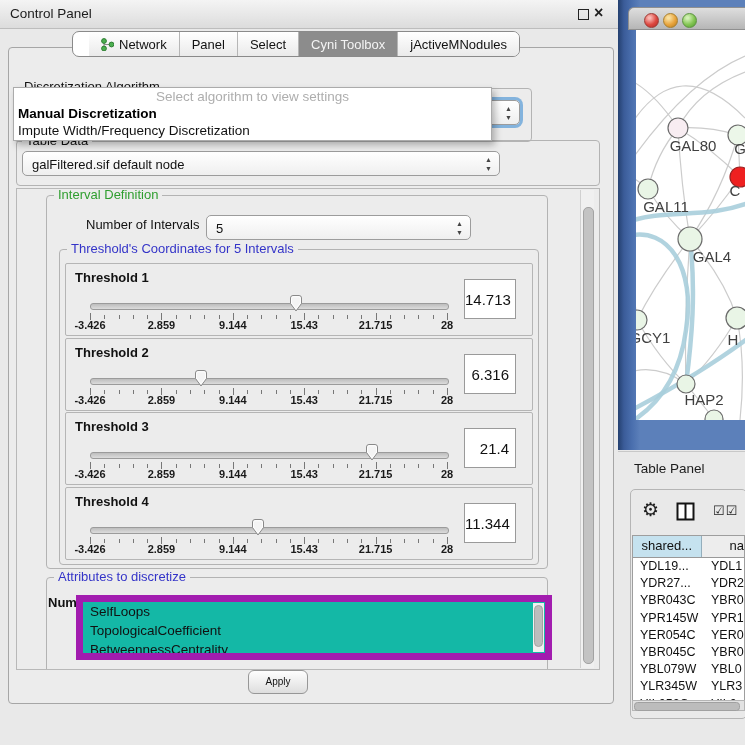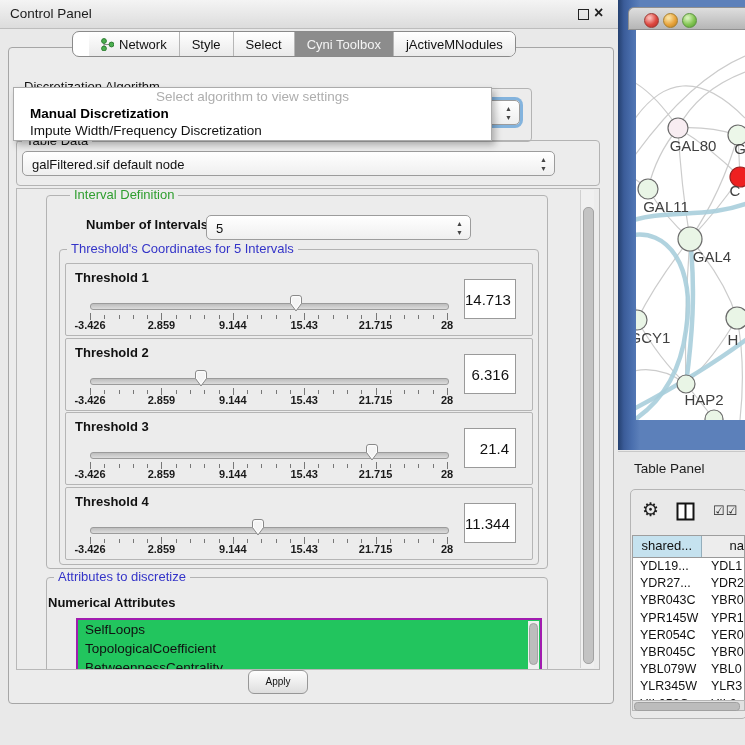--- a/index.html
+++ b/index.html
@@ -35,41 +35,41 @@
   .combo{position:absolute;height:25px;border:1px solid #9c9c9c;border-radius:5px;
     background:linear-gradient(#ffffff,#efefef);font-size:13px;line-height:25px;
     padding-left:9px;box-sizing:border-box;white-space:nowrap;overflow:hidden;}
   .combo .arrows{position:absolute;right:7px;top:3px;display:flex;flex-direction:column;
     line-height:9px;font-size:7px;color:#444;}
   .focusring{box-shadow:0 0 0 3px rgba(96,160,216,.75);}
 
   
   #algo-popup{left:13px;top:87px;width:477px;height:52px;background:#fff;
     border:1px solid #ababab;box-shadow:3px 4px 7px rgba(0,0,0,.28);z-index:20;}
-  .pop-row{height:17px;font-size:13.5px;line-height:17px;padding:0 16px;white-space:nowrap;}
+  .pop-row{height:17px;font-size:13.5px;line-height:17px;padding:0 4px;white-space:nowrap;}
   .pop-placeholder{text-align:center;color:#aeaeae;}
   .pop-bold{font-weight:bold;color:#000;}
 
   
   .thr-panel{position:absolute;left:48px;width:466px;height:71px;background:#ececec;
     border:1px solid #b5b5b5;border-radius:2px;}
   .thr-label{position:absolute;left:9px;top:6px;font-size:13px;font-weight:bold;}
   .track{position:absolute;left:24px;top:39px;width:357px;height:5px;border-radius:3px;
     background:linear-gradient(#bdbdbd,#dcdcdc);border:1px solid #9b9b9b;}
   .thumb{position:absolute;top:30px;width:16px;height:19px;}
   .tick{position:absolute;width:1px;background:#777;}
   .ticklabel{position:absolute;top:55px;width:60px;text-align:center;
     font-size:11px;font-weight:bold;color:#1a1a1a;}
   .valuebox{position:absolute;left:398px;top:15px;width:52px;height:40px;background:#fff;
     border:1px solid #9a9a9a;font-size:15px;line-height:40px;text-align:right;
     padding-right:6px;box-sizing:border-box;}
 
   
-  #attr-list{left:59px;top:429px;width:462px;height:51px;background:#22c55e;
-    border:2px solid #a21caf;overflow:hidden;}
+  #attr-list{left:59px;top:406px;width:462px;height:51px;background:#14b8a6;
+    border:7px solid #a21caf;overflow:hidden;}
   .attr-item{font-size:13.5px;line-height:19px;padding-left:7px;white-space:nowrap;}
   .vscroll{position:absolute;background:#f0f0f0;}
   .vthumb{position:absolute;border-radius:5px;background:#bdbdbd;border:1px solid #a3a3a3;}
 
   
   #apply-btn{left:248px;top:670px;width:58px;height:22px;border:1px solid #979797;
     border-radius:6px;background:linear-gradient(#fefefe,#dedede);font-size:10px;
     text-align:center;line-height:22px;}
 
   
@@ -126,21 +126,21 @@
         <svg width="13" height="13">
           <line x1="3" y1="3" x2="3" y2="10" stroke="#8a8a8a"></line>
           <line x1="3" y1="6.5" x2="10" y2="6.5" stroke="#8a8a8a"></line>
           <circle cx="3" cy="3" r="2.4" fill="#4caf50" stroke="#2e7d32"></circle>
           <circle cx="3" cy="10.5" r="2.4" fill="#4caf50" stroke="#2e7d32"></circle>
           <circle cx="10.5" cy="6.5" r="2.4" fill="#4caf50" stroke="#2e7d32"></circle>
         </svg>
         <span>Network</span>
       </div>
       <div class="seg">
-        <span>Style</span>
+        <span>Panel</span>
       </div>
       <div class="seg">
         <span>Select</span>
       </div>
       <div class="seg sel">
         <span>Cyni Toolbox</span>
       </div>
       <div class="seg">
         <span>jActiveMNodules</span>
       </div>
@@ -156,34 +156,34 @@
   </div>
 
   <div id="algo-popup" class="abs">
     <div class="pop-row pop-placeholder">Select algorithm to view settings</div>
     <div class="pop-row pop-bold">Manual Discretization</div>
     <div class="pop-row">Impute Width/Frequency Discretization</div>
   </div>
 
   <div class="group" style="left:16px;top:140px;width:582px;height:44px;"></div>
   <div class="gtitle" style="left:22px;top:134px;z-index:1;">Table Data</div>
-  <div class="combo" style="left:22px;top:151px;width:533px;">
+  <div class="combo" style="left:22px;top:151px;width:478px;">
     <span>galFiltered.sif default node</span>
     <span class="arrows">
         <span>▲</span>
         <span>▼</span>
       </span>
   </div>
 
   <div class="abs" id="content" style="left:16px;top:188px;width:582px;height:480px;border:1px solid #b8b8b8;overflow:hidden;">
 
     <div class="group" style="left:29px;top:6px;width:500px;height:372px;"></div>
-    <div class="gtitle green" style="left:37px;top:-1px;margin-left:16px;">Interval Definition</div>
-
-    <div class="abs" style="left:69px;top:28px;font-size:13px;font-weight:bold;">Number of Intervals</div>
+    <div class="gtitle green" style="left:37px;top:-1px;">Interval Definition</div>
+
+    <div class="abs" style="left:69px;top:28px;font-size:13px;font-weight:normal;">Number of Intervals</div>
     <div class="combo" style="left:189px;top:26px;width:265px;">
       <span>5</span>
       <span class="arrows">
           <span>▲</span>
           <span>▼</span>
         </span>
     </div>
 
     <div class="group" style="left:42px;top:60px;width:478px;height:314px;"></div>
     <div class="gtitle blue" style="left:50px;top:53px;">Threshold's Coordinates for 5 Intervals</div>

